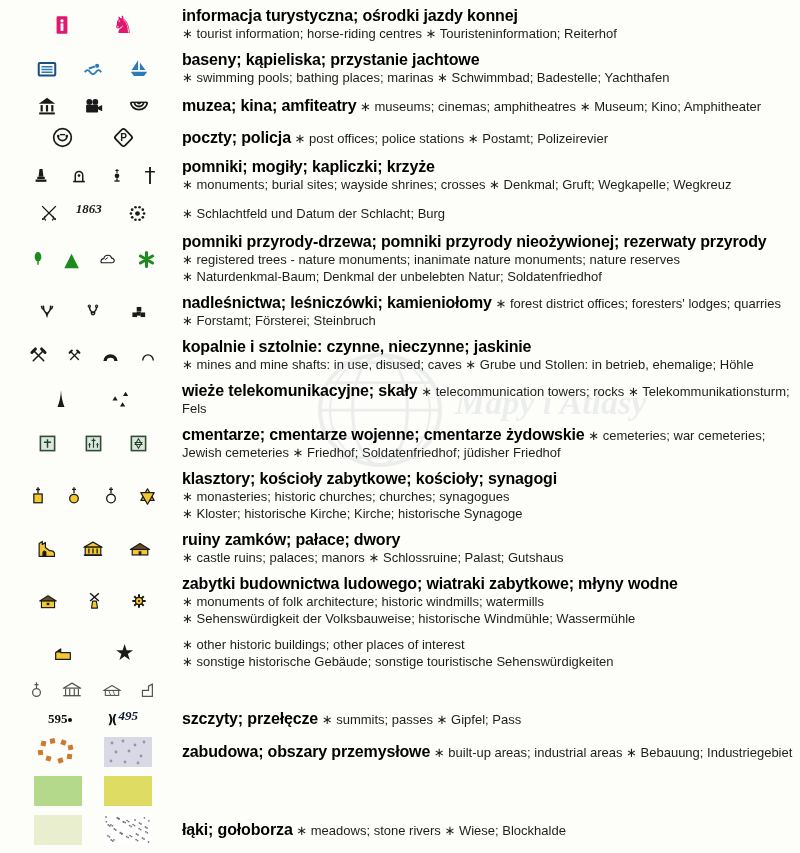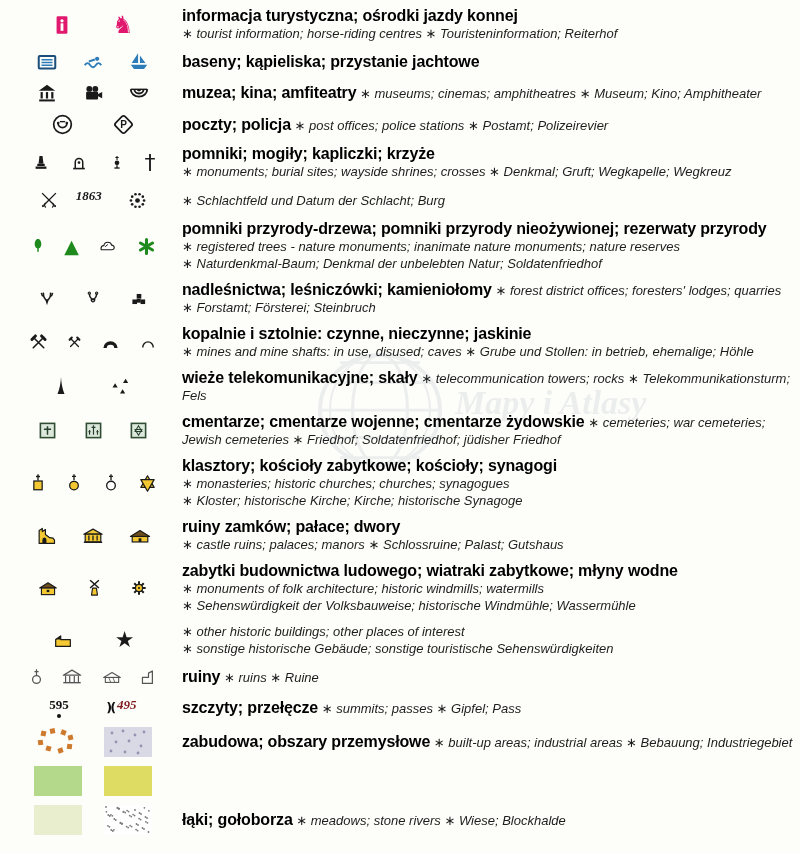--- a/index.html
+++ b/index.html
@@ -14,28 +14,28 @@
     flex:0 0 182px;display:flex;align-items:center;justify-content:space-evenly;
     padding:0 8px 0 12px;box-sizing:border-box;
   }
   .icon{display:inline-flex;align-items:center;justify-content:center;}
   .icon svg{display:block;}
   .glyph{font-family:"DejaVu Sans",sans-serif;line-height:1;display:block;}
   .icon-label{font:italic 700 13px "Liberation Serif",serif;color:#1a1a1a;margin-left:16px;transform:translateY(-4px);}
   .text{flex:1;padding-right:4px;}
   .line{font-size:13px;line-height:17px;color:#1d1d1d;}
   .line .b{font-weight:700;font-size:16px;color:#000;letter-spacing:-0.15px;}
-  .line .r{font-weight:400;font-style:italic;}
+  .line .r{font-weight:400;}
   
-  .summit{display:inline-flex;flex-direction:column;align-items:center;}
+  .summit{display:inline-flex;align-items:center;}
   .s-num{font:700 13px "Liberation Serif",serif;color:#111;}
   .s-dot{width:4px;height:4px;border-radius:50%;background:#111;margin-top:1px;}
   .pass{display:inline-flex;align-items:center;}
   .p-mark{font:600 13px "DejaVu Sans",sans-serif;letter-spacing:-2px;color:#111;padding-right:3px;}
-  .p-num{font:italic 700 13px "Liberation Serif",serif;color:#7f1d1d;transform:translateY(-3px);text-align:center;}
+  .p-num{font:italic 700 13px "Liberation Serif",serif;color:#0f172a;transform:translateY(-3px);text-align:center;}
   
   #watermark{position:absolute;left:305px;top:345px;z-index:1;opacity:0.10;pointer-events:none;
     display:flex;flex-direction:row;align-items:center;}
   #watermark .wm-text{font:italic 700 34px "Liberation Serif",serif;color:#5a6f88;margin-top:-18px;}
 </style>
 </head>
 <body>
 
 <div id="watermark">
   <span>
@@ -86,20 +86,21 @@
         <span class="icon">
           <svg width="22" height="22" viewBox="0 0 24 24">
             <path d="M11 2.5v10.5H4z" fill="#2d7cb8"></path>
             <path d="M13 5v8h6z" fill="#2d7cb8"></path>
             <path d="M3 15h18l-3.5 4.5h-11z" fill="#2d7cb8"></path>
           </svg>
         </span>
       </div>
       <div class="text">
         <div class="line"><span class="b">baseny; kąpieliska; przystanie jachtowe</span></div>
+        <div class="line"><span class="r">∗ swimming pools; bathing places; marinas ∗ Schwimmbad; Badestelle; Yachthafen</span></div>
       </div>
     </div>
     <div class="row">
       <div class="icons">
         <span class="icon">
           <svg width="22" height="22" viewBox="0 0 24 24">
             <path d="M3 9.5L12 3l9 6.5z" fill="#1a1a1a"></path>
             <rect x="5" y="11" width="2.4" height="7" fill="#1a1a1a"></rect>
             <rect x="10.8" y="11" width="2.4" height="7" fill="#1a1a1a"></rect>
             <rect x="16.6" y="11" width="2.4" height="7" fill="#1a1a1a"></rect>
@@ -492,23 +493,20 @@
             <path d="M3 12.5L13 6.5l10 6z" fill="none" stroke="#555" stroke-width="1.3" stroke-linejoin="round"></path>
             <rect x="5" y="12.5" width="16" height="6" fill="none" stroke="#555" stroke-width="1.3"></rect>
             <path d="M9 12.5l2.5 6M14 12.5l2.5 6" stroke="#555" stroke-width="1"></path>
           </svg>
         </span>
         <span class="icon">
           <svg width="19" height="22" viewBox="0 0 22 24">
             <path d="M4 19.5v-7h7V7.5L15.5 5v14.5z" fill="none" stroke="#555" stroke-width="1.4" stroke-linejoin="round"></path>
           </svg>
         </span>
-      </div>
-      <div class="text">
-        <div class="line"><span class="b">ruiny</span><span class="r"> ∗ ruins ∗ Ruine</span></div>
       </div>
     </div>
     <div class="row">
       <div class="icons">
         <span class="icon summit">
           <span class="s-num">595</span>
           <span class="s-dot"></span>
         </span>
         <span class="icon pass">
           <span class="p-mark">)(</span>

